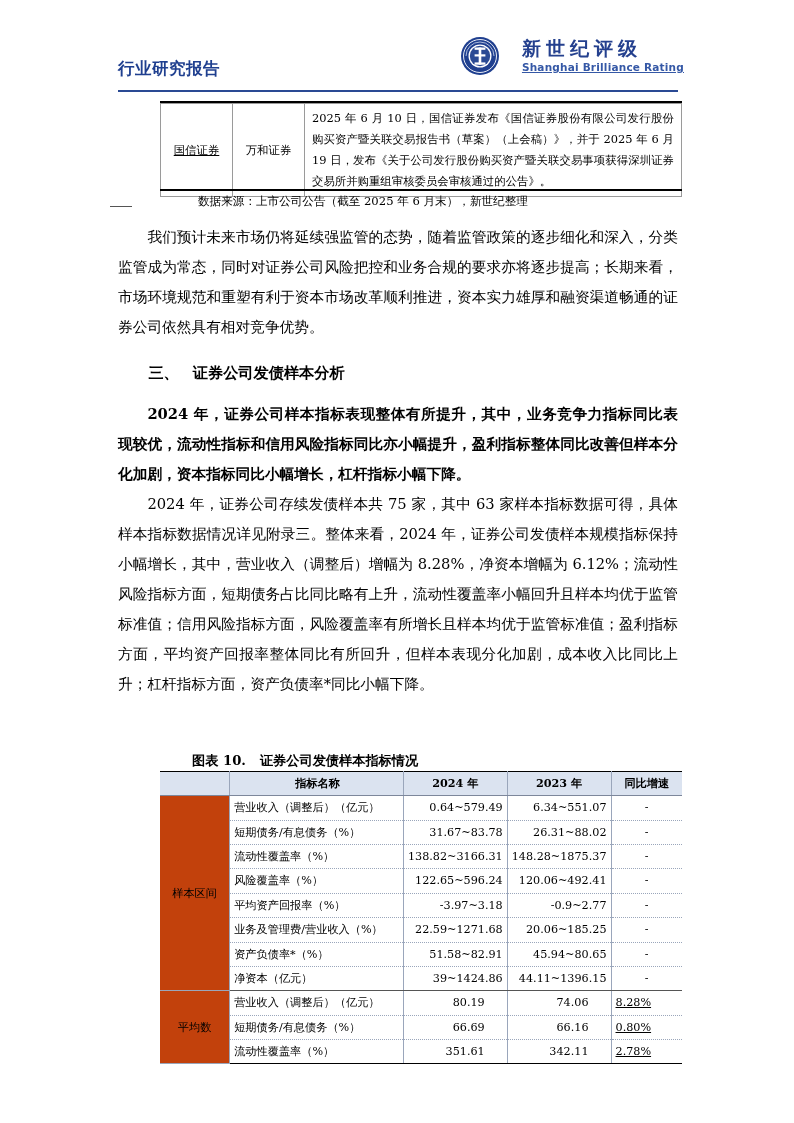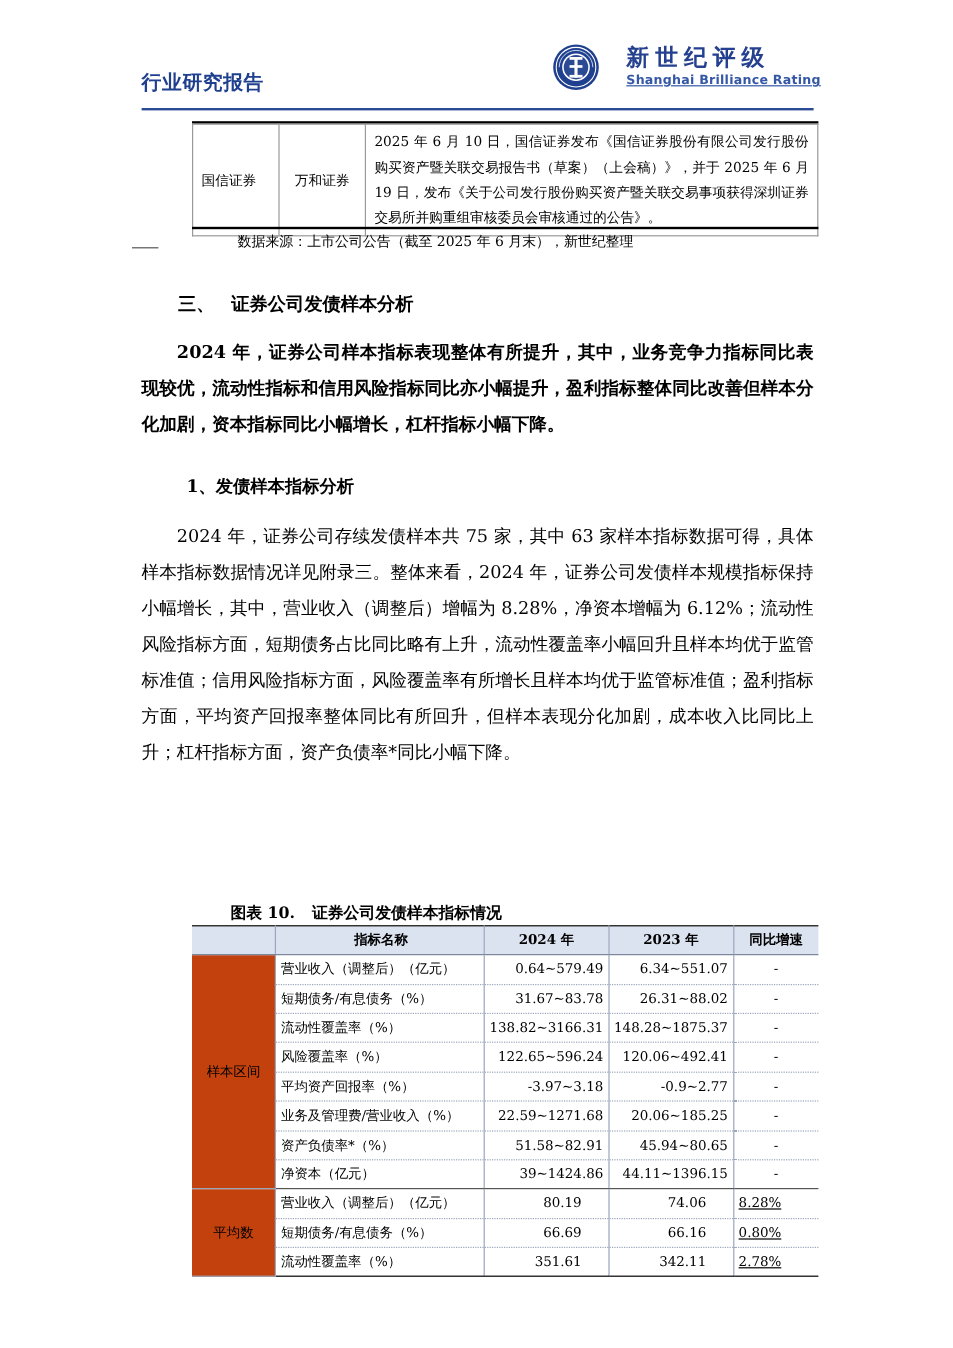--- a/index.html
+++ b/index.html
@@ -80,22 +80,23 @@
     color: #000;
   }
   .top-table td {
     border: 0.8px solid #9a9a9a;
     padding: 4px 7px;
     vertical-align: middle;
     line-height: 1.85;
   }
   .tt-name {
     width: 72px;
-    text-align: left;
-    white-space: nowrap;
+    text-align: center;
+    white-space: nowrap;
+    text-decoration: underline;
   }
   .tt-target {
     width: 72px;
     text-align: center;
     white-space: nowrap;
   }
   .tt-desc {
     text-align: justify;
     text-justify: inter-ideograph;
   }
@@ -284,28 +285,28 @@
         <td class="tt-desc">2025 年 6 月 10 日，国信证券发布《国信证券股份有限公司发行股份购买资产暨关联交易报告书（草案）（上会稿）》，并于 2025 年 6 月 19 日，发布《关于公司发行股份购买资产暨关联交易事项获得深圳证券交易所并购重组审核委员会审核通过的公告》。</td>
       </tr>
     </tbody>
   </table>
   <div class="top-table-foot"></div>
   <div class="margin-dash"></div>
 
   <div class="src-note">数据来源：上市公司公告（截至 2025 年 6 月末），新世纪整理</div>
 
   <div class="body">
+    <p class="para">我们预计未来市场仍将延续强监管的态势，随着监管政策的逐步细化和深入，分类监管成为常态，同时对证券公司风险把控和业务合规的要求亦将逐步提高；长期来看，市场环境规范和重塑有利于资本市场改革顺利推进，资本实力雄厚和融资渠道畅通的证券公司依然具有相对竞争优势。</p>
 
     <h3 class="sec-head">
       <span class="num">三、</span><span>证券公司发债样本分析</span>
     </h3>
 
     <p class="para bold-para">2024 年，证券公司样本指标表现整体有所提升，其中，业务竞争力指标同比表现较优，流动性指标和信用风险指标同比亦小幅提升，盈利指标整体同比改善但样本分化加剧，资本指标同比小幅增长，杠杆指标小幅下降。</p>
 
-    <h4 class="sub-head">1、发债样本指标分析</h4>
 
     <p class="para">2024 年，证券公司存续发债样本共 75 家，其中 63 家样本指标数据可得，具体样本指标数据情况详见附录三。整体来看，2024 年，证券公司发债样本规模指标保持小幅增长，其中，营业收入（调整后）增幅为 8.28%，净资本增幅为 6.12%；流动性风险指标方面，短期债务占比同比略有上升，流动性覆盖率小幅回升且样本均优于监管标准值；信用风险指标方面，风险覆盖率有所增长且样本均优于监管标准值；盈利指标方面，平均资产回报率整体同比有所回升，但样本表现分化加剧，成本收入比同比上升；杠杆指标方面，资产负债率*同比小幅下降。</p>
   </div>
 
   <div class="fig-cap">
     <span class="lbl">图表 10.</span><span>证券公司发债样本指标情况</span>
   </div>
 
   <div class="data-table-wrap">
     <table class="data-table">

